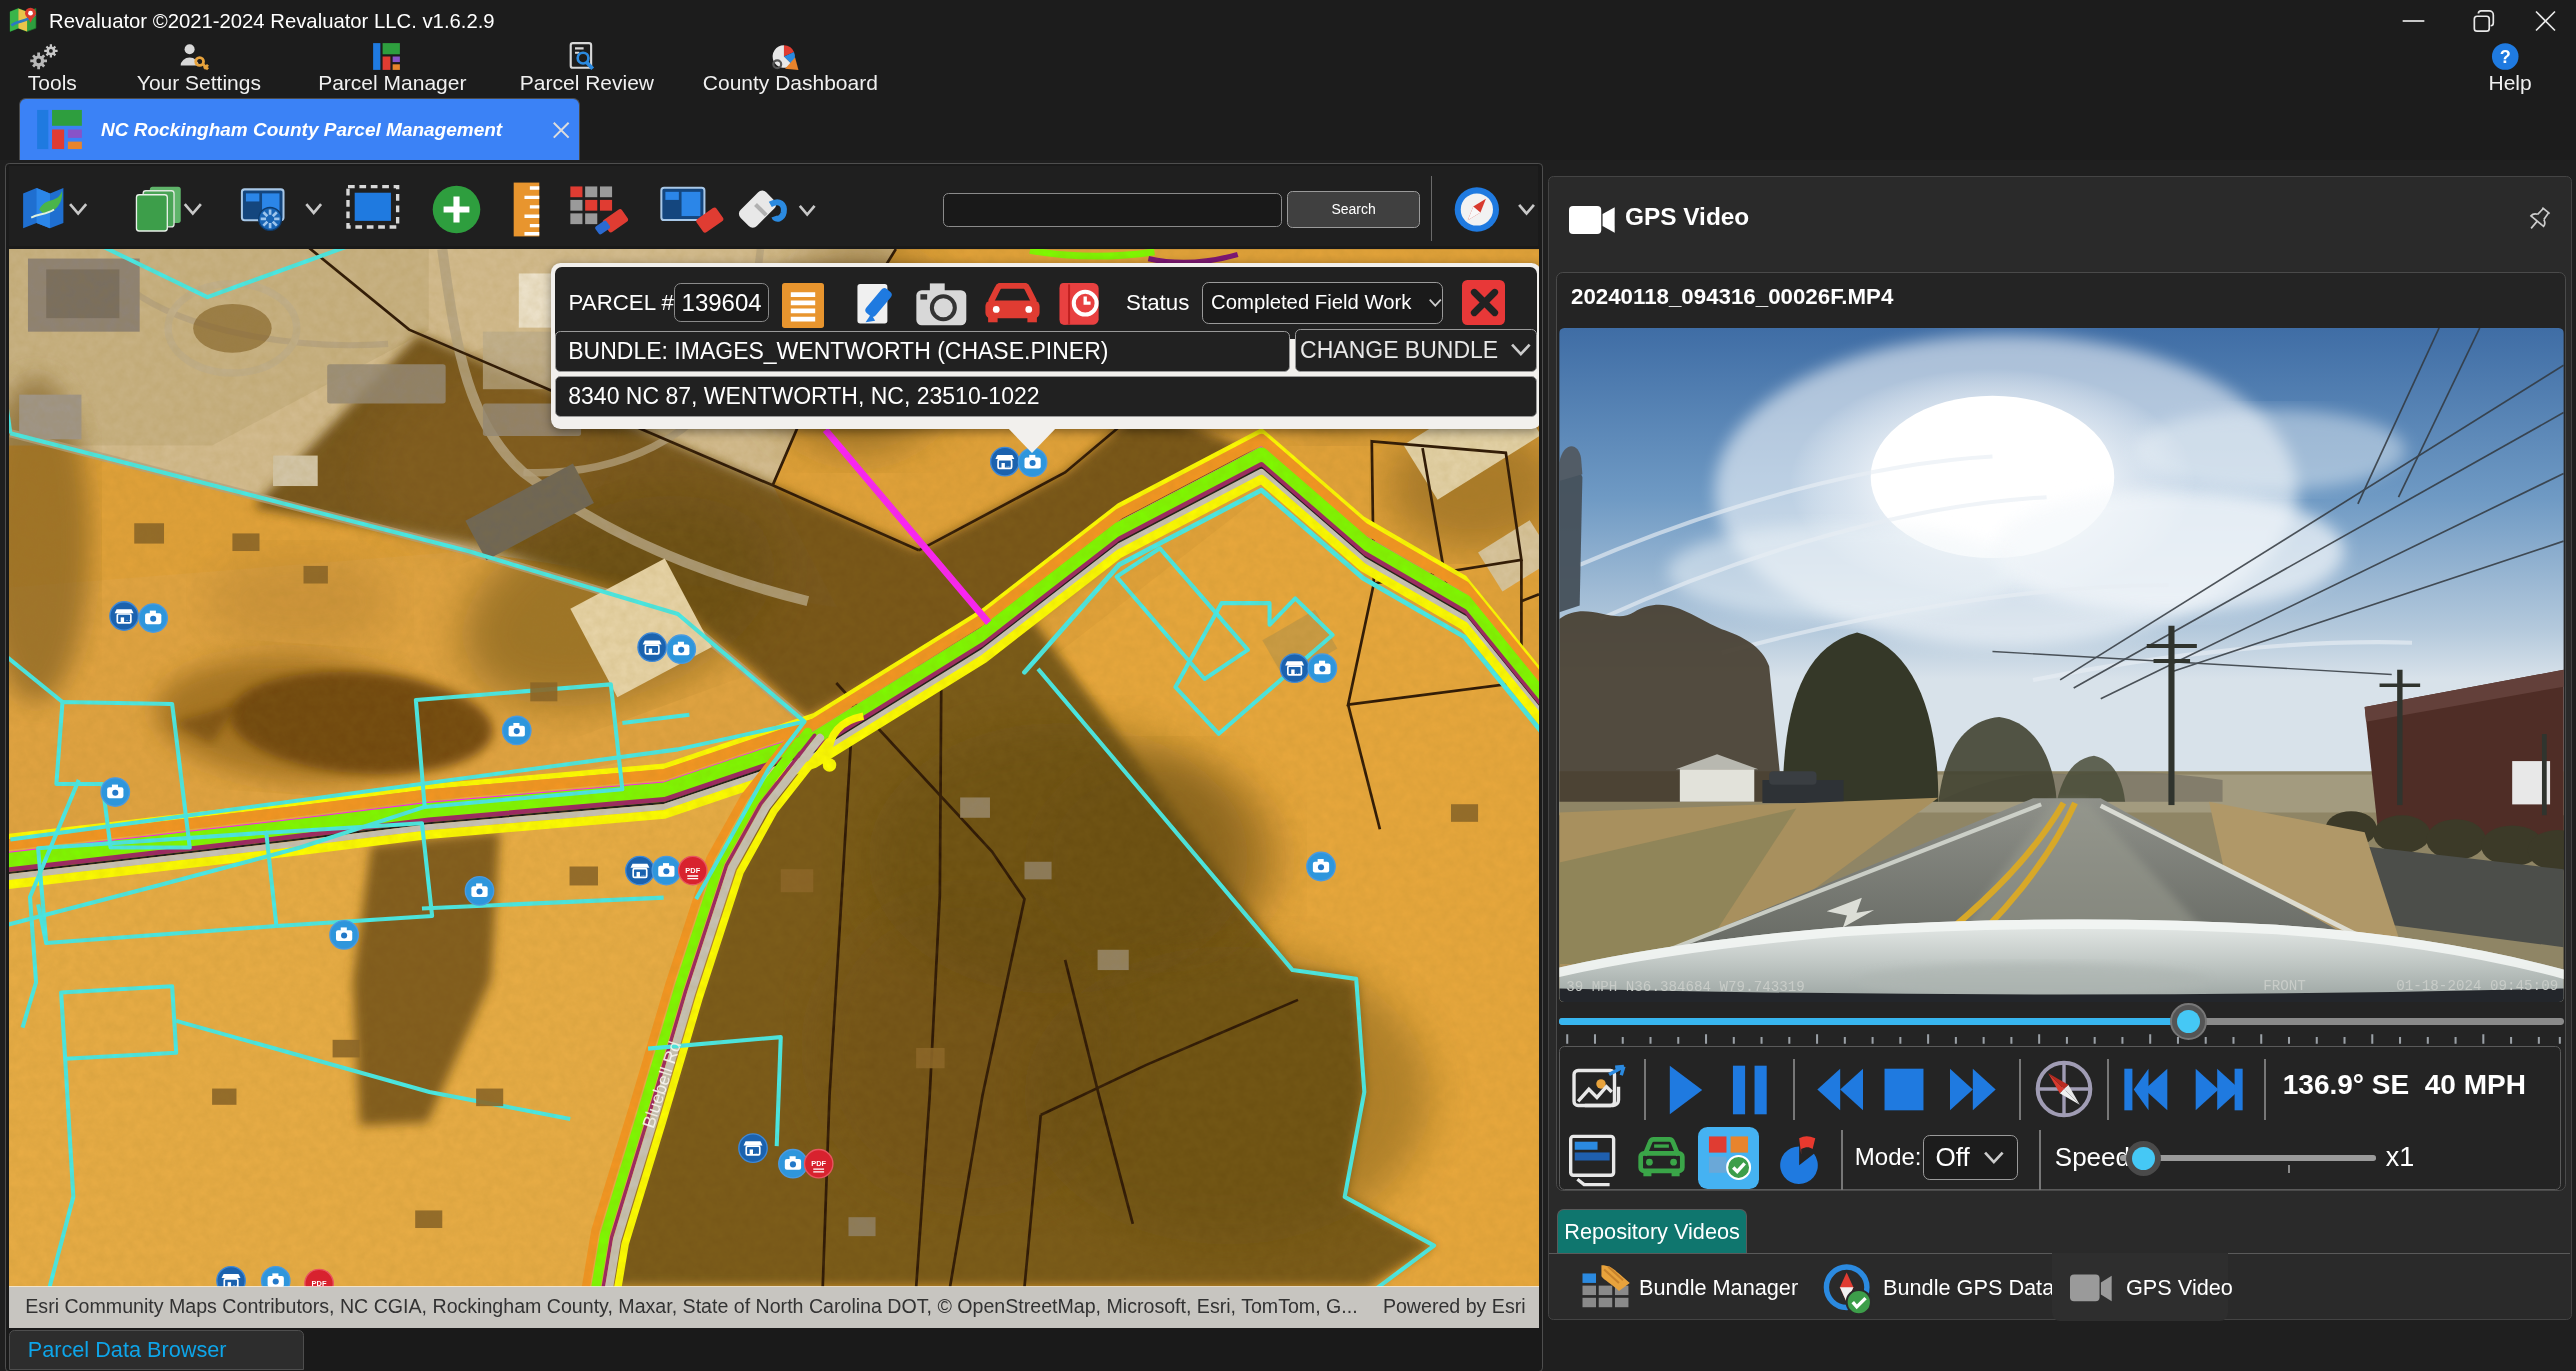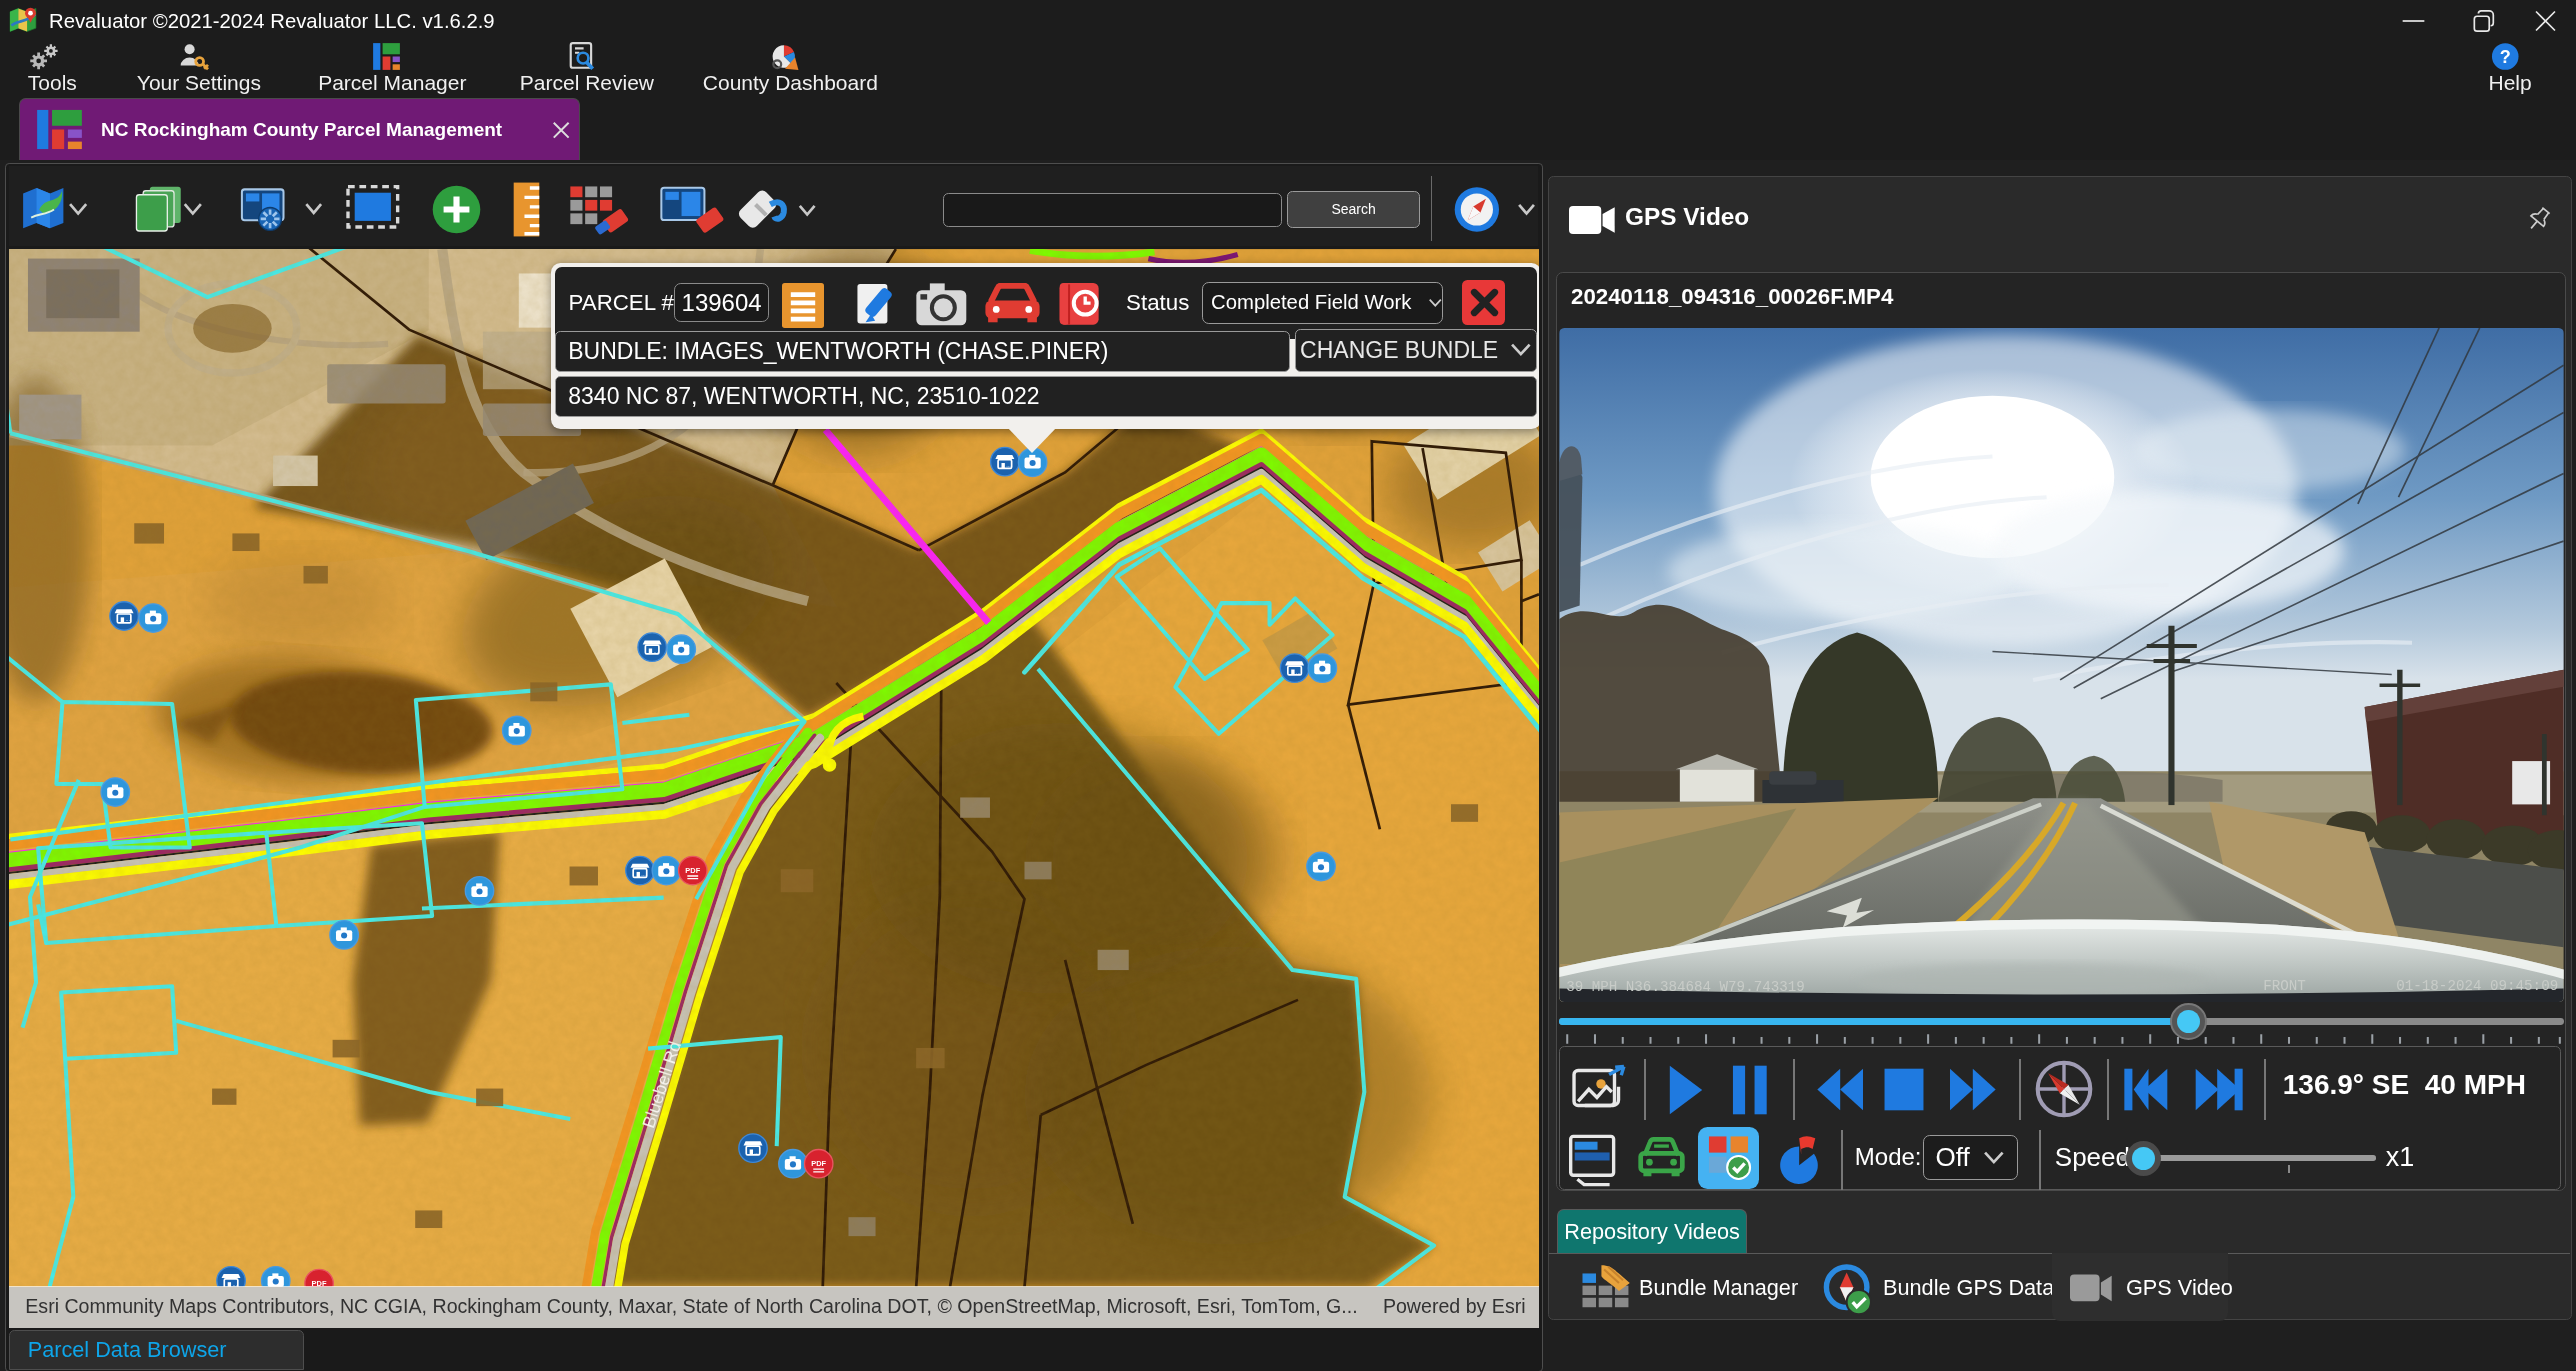--- a/index.html
+++ b/index.html
@@ -7,21 +7,21 @@
 .abs { position:absolute; }
 #root { position:relative; width:2576px; height:1372px; }
 
 #titlebar { position:absolute; left:0; top:0; width:2576px; height:42px; background:#1c1c1c; }
 #apptitle { position:absolute; left:49px; top:10.2px; color:#ffffff; font-size:20.3px; }
 .winbtn { position:absolute; top:0; width:61px; height:42px; color:#eee; }
 
 #menubar { position:absolute; left:0; top:42px; width:2576px; height:53px; background:#1c1c1c; }
 .menuitem { position:absolute; top:0; height:53px; display:flex; align-items:center; color:#f0f0f0; font-size:21px;flex-direction:column; }
 
-#doctab { position:absolute; left:19px; top:98px; width:561px; height:62px; background:#701a75; border:1.4px solid #4a4a4a; border-bottom:none; border-radius:6.8px 6.8px 0 0; }
+#doctab { position:absolute; left:19px; top:98px; width:561px; height:62px; background:#3b82f6; border:1.4px solid #4a4a4a; border-bottom:none; border-radius:6.8px 6.8px 0 0;font-style:italic; }
 #doctab .txt { position:absolute; left:81px; top:20.3px; color:#fff; font-size:19px; font-weight:bold; white-space:nowrap; }
 
 #main { position:absolute; left:0; top:160px; width:2576px; height:1212px; background:#1f1f1f; }
 #leftpanel { position:absolute; left:5.4px; top:2.7px; width:1538px; height:1209px; background:#1a1a1a; border:1.4px solid #4e4e4e; border-radius:4.1px; }
 #toolbar { position:absolute; left:2.7px; top:2.7px; width:1529px; height:80px; background:#1f1f1f; }
 #mapbox { position:absolute; left:2.7px; top:85px; width:1530px; height:1038px; overflow:hidden; }
 #attrib { position:absolute; left:2.7px; top:1122px; width:1530px; height:42px; background:rgba(248,246,240,0.78); color:#323232; font-size:19.6px; display:flex; align-items:center; }
 #pdb-tab { position:absolute; left:2.7px; top:1166px; width:295px; height:40px; background:#2d2d2d; border:1.4px solid #4e4e4e; border-radius:5.4px 5.4px 0 0; color:#0ea5e9; font-size:21.7px; display:flex; align-items:center; padding-left:17.6px; }
 
 #rightpanel { position:absolute; left:1548px; top:16px; width:1024px; height:1144px; background:#2a2a2a; border:1.4px solid #444; border-radius:5.4px; }

